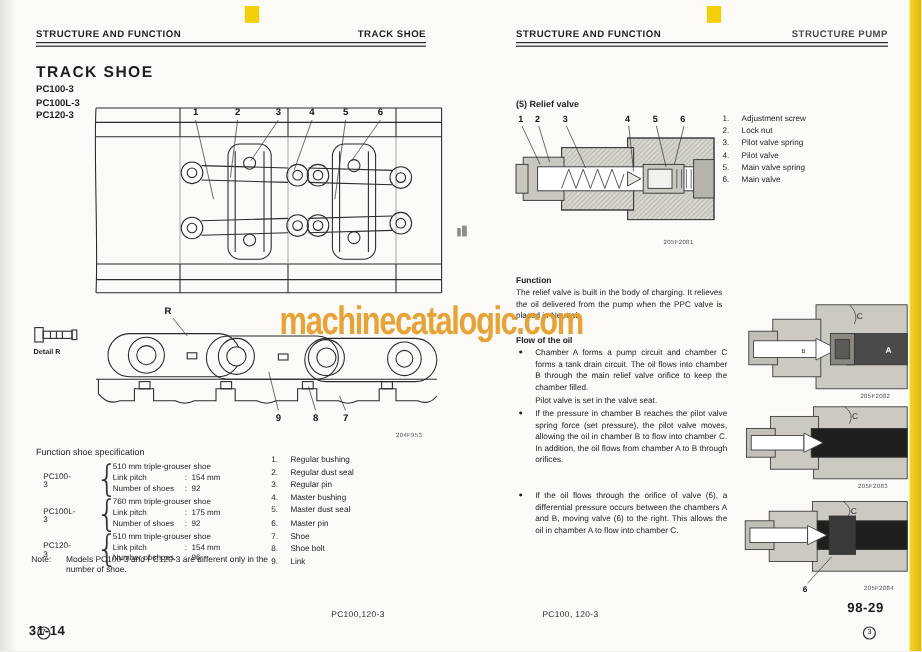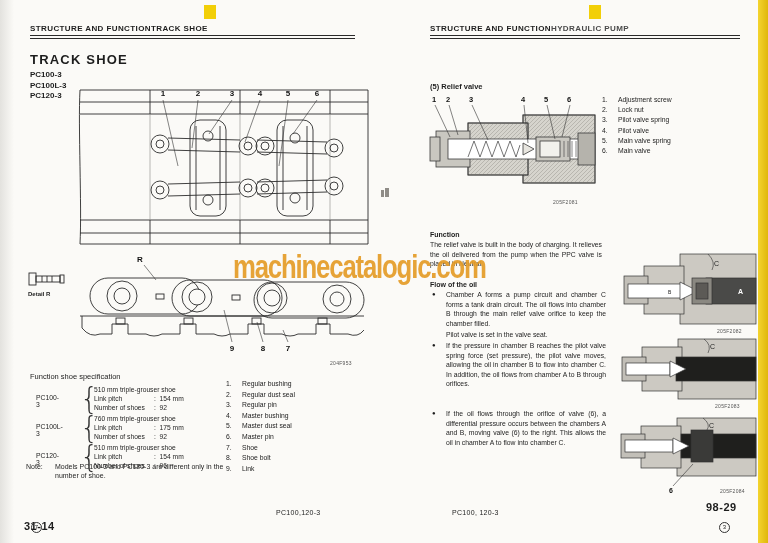--- a/index.html
+++ b/index.html
@@ -1,20 +1,20 @@
 <!DOCTYPE html>
 <html><head>
 <meta charset="utf-8">
 <style>
   html,body{margin:0;padding:0;background:#e9e8e4;}
   #canvas{position:relative;width:768px;height:543px;background:#fbfaf7;overflow:hidden;
           font-family:"Liberation Sans",sans-serif;color:#1d1d1d;}
   .abs{position:absolute;}
   
-  .hdr-row{display:flex;justify-content:flex-start;font-size:8px;font-weight:bold;letter-spacing:.4px;}
+  .hdr-row{display:flex;justify-content:space-between;font-size:8px;font-weight:bold;letter-spacing:.4px;}
   .hdr-rule{border-top:1.8px solid #2a2a2a;border-bottom:.6px solid #2a2a2a;height:2px;}
   
   .page-title{font-size:13px;font-weight:bold;letter-spacing:1.2px;}
   .models{font-size:8px;font-weight:bold;line-height:10.5px;}
   .fig-num{font-size:5px;color:#555;letter-spacing:.3px;}
   .spec-title{font-size:7.5px;}
   .spec-group{position:absolute;left:36px;height:30px;}
   .spec-model{position:absolute;left:0;top:9px;font-size:6.8px;}
   .spec-brace{position:absolute;left:44px;top:-3px;font-size:29px;font-weight:100;color:#333;
               font-family:"DejaVu Sans",sans-serif;transform:scaleY(1.05);}
@@ -237,21 +237,21 @@
 
   <div class="abs note" style="left:26px;top:462px;">Note:</div>
   <div class="abs note" style="left:55px;top:462px;width:178px;">Models PC100-3 and PC120-3 are different only in the number of shoe.</div>
 
   <div class="abs pgnum" style="left:24px;top:520px;text-align:right;">31-14</div>
   <div class="abs" style="left:31px;top:515px;"><span class="pgcircle">7</span></div>
   <div class="abs footer-model" style="left:276px;top:509px;">PC100,120-3</div>
 
   <div class="abs hdr-row" style="left:430px;top:24px;width:310px;">
     <span>STRUCTURE AND FUNCTION</span>
-    <span style="color:#4a4a4a;">HYDRAULIC PUMP</span>
+    <span style="color:#4a4a4a;">STRUCTURE PUMP</span>
   </div>
   <div class="abs hdr-rule" style="left:430px;top:35px;width:310px;"></div>
 
   <div class="abs section-lbl" style="left:430px;top:82px;text-align:right;">(5)  Relief valve</div>
 
   <svg class="abs" style="left:428px;top:93px;" width="175" height="112" viewBox="0 0 175 112">
     <defs>
       <pattern id="hatch" width="4" height="4" patternUnits="userSpaceOnUse">
         <path d="M0 4 L4 0" stroke="#9a9890" stroke-width="0.5"></path>
       </pattern>

